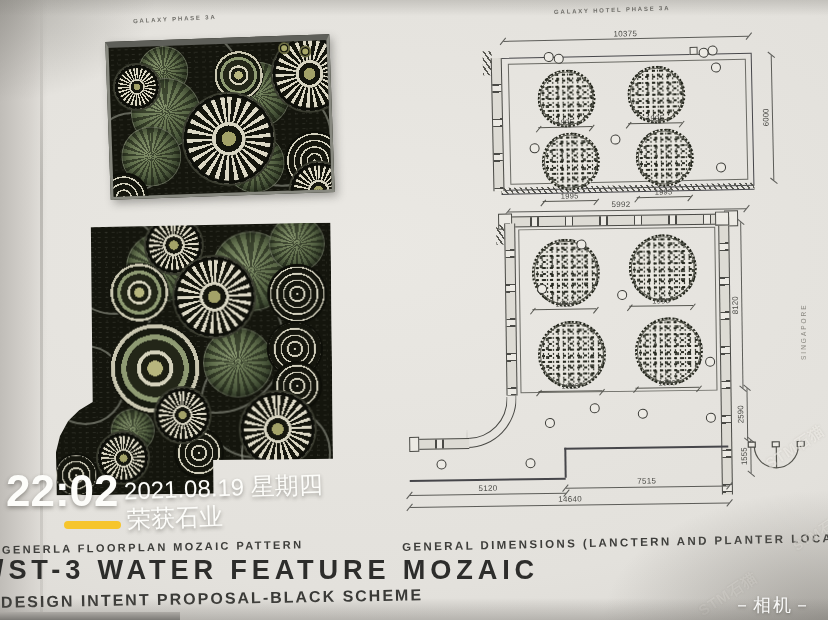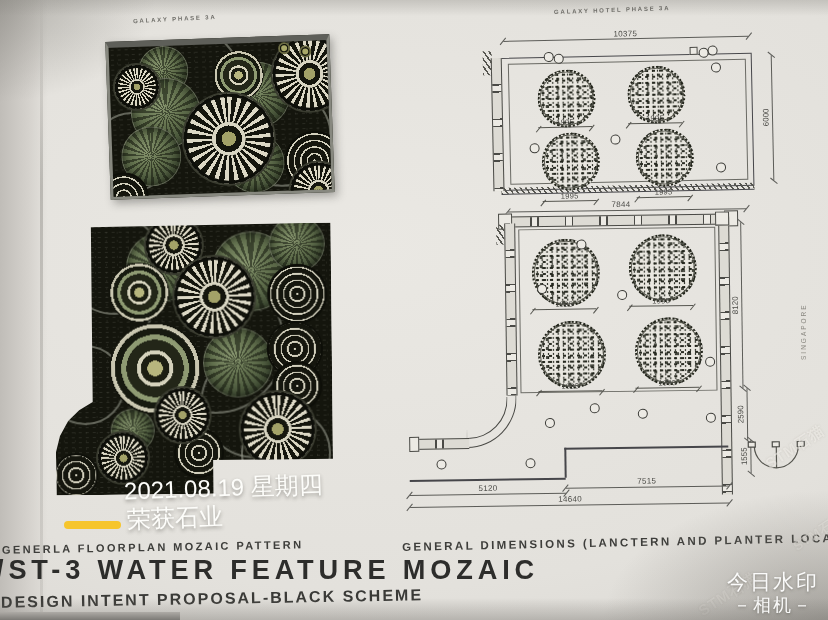--- a/index.html
+++ b/index.html
@@ -175,21 +175,21 @@
     <div class="lant" style="left:221px;top:19px;"></div>
     <div class="lant" style="left:224px;top:36px;"></div>
     <div class="lant" style="left:122px;top:106px;"></div>
     <div class="lant" style="left:41px;top:113px;"></div>
     <div class="lant" style="left:227px;top:136px;"></div>
     <div class="postsq" style="left:203px;top:20px;width:6px;height:6px;"></div>
   </div>
 
   <div class="abs dwg" style="left:408px;top:196px;width:420px;height:318px;transform:rotate(-.8deg);">
     <div class="dim-h" style="left:102px;top:14px;width:238px;"></div>
-    <span class="dlabel" style="left:215px;top:4px;">7844</span>
+    <span class="dlabel" style="left:215px;top:4px;">5992</span>
     <div class="wall-h" style="left:98px;top:19px;width:226px;"></div>
     <div class="postsq" style="left:92px;top:16px;width:12px;height:14px;"></div>
     <div class="postsq" style="left:318px;top:16px;width:12px;height:14px;"></div>
     <div class="wall-v" style="left:98px;top:26px;height:172px;"></div>
     <div class="hatch" style="left:90px;top:27px;width:8px;height:20px;"></div>
     <div class="curve" style="left:57px;top:198px;width:50px;height:51px;border-bottom-right-radius:50px;"></div>
     <div class="curve" style="left:58px;top:199px;width:40px;height:41px;border-bottom-right-radius:40px;"></div>
     <div class="wall-h" style="left:0px;top:240px;width:60px;"></div>
     <div class="postsq" style="left:0px;top:238px;width:8px;height:13px;"></div>
     <div class="abs thin-rect" style="left:112px;top:32px;width:197px;height:164px;"></div>
@@ -244,28 +244,28 @@
     <span class="dlabel" style="left:160px;top:298px;">14640</span>
   </div>
 
   <div class="side-text" style="left:800px;top:268px;height:92px;">SINGAPORE</div>
 
   <div class="abs cap-small" style="left:2px;top:541px;transform:rotate(-1deg);">GENERLA FLOORPLAN MOZAIC PATTERN</div>
   <div class="abs cap-big" style="left:-4px;top:554px;">/ST-3 WATER FEATURE MOZAIC</div>
   <div class="abs cap-sub" style="left:1px;top:590px;transform:rotate(-1deg);">DESIGN INTENT PROPOSAL-BLACK SCHEME</div>
   <div class="abs cap-small" style="left:402px;top:536px;font-size:11.5px;transform:rotate(-1.2deg);">GENERAL DIMENSIONS (LANCTERN AND PLANTER LOCATION)</div>
 
+  <div class="abs wm wm-time" style="left:6px;top:466px;">22:02</div>
   <div class="abs wm-bar" style="left:64px;top:521px;width:57px;background:#f6c52c;"></div>
   <div class="abs wm wm-cn" style="left:124px;top:472px;">2021.08.19 星期四</div>
   <div class="abs wm wm-cn" style="left:127px;top:502px;">荣获石业</div>
 
   <div class="abs diag" style="left:762px;top:438px;">STM石猫</div>
   <div class="abs diag" style="left:695px;top:585px;">STM石猫</div>
   <div class="abs diag" style="left:790px;top:523px;font-size:13px;">STM石猫</div>
 
   <div class="abs shade-br"></div>
   <div class="abs shade-bottom"></div>
   <div class="abs table-edge"></div>
 
-  <div class="abs wm-app" style="left:727px;top:568px;font-size:21px;">今日水印</div>
   <div class="abs wm-app" style="left:733px;top:593px;font-size:18px;">－相机－</div>
 
 </div>
 
 </body></html>

